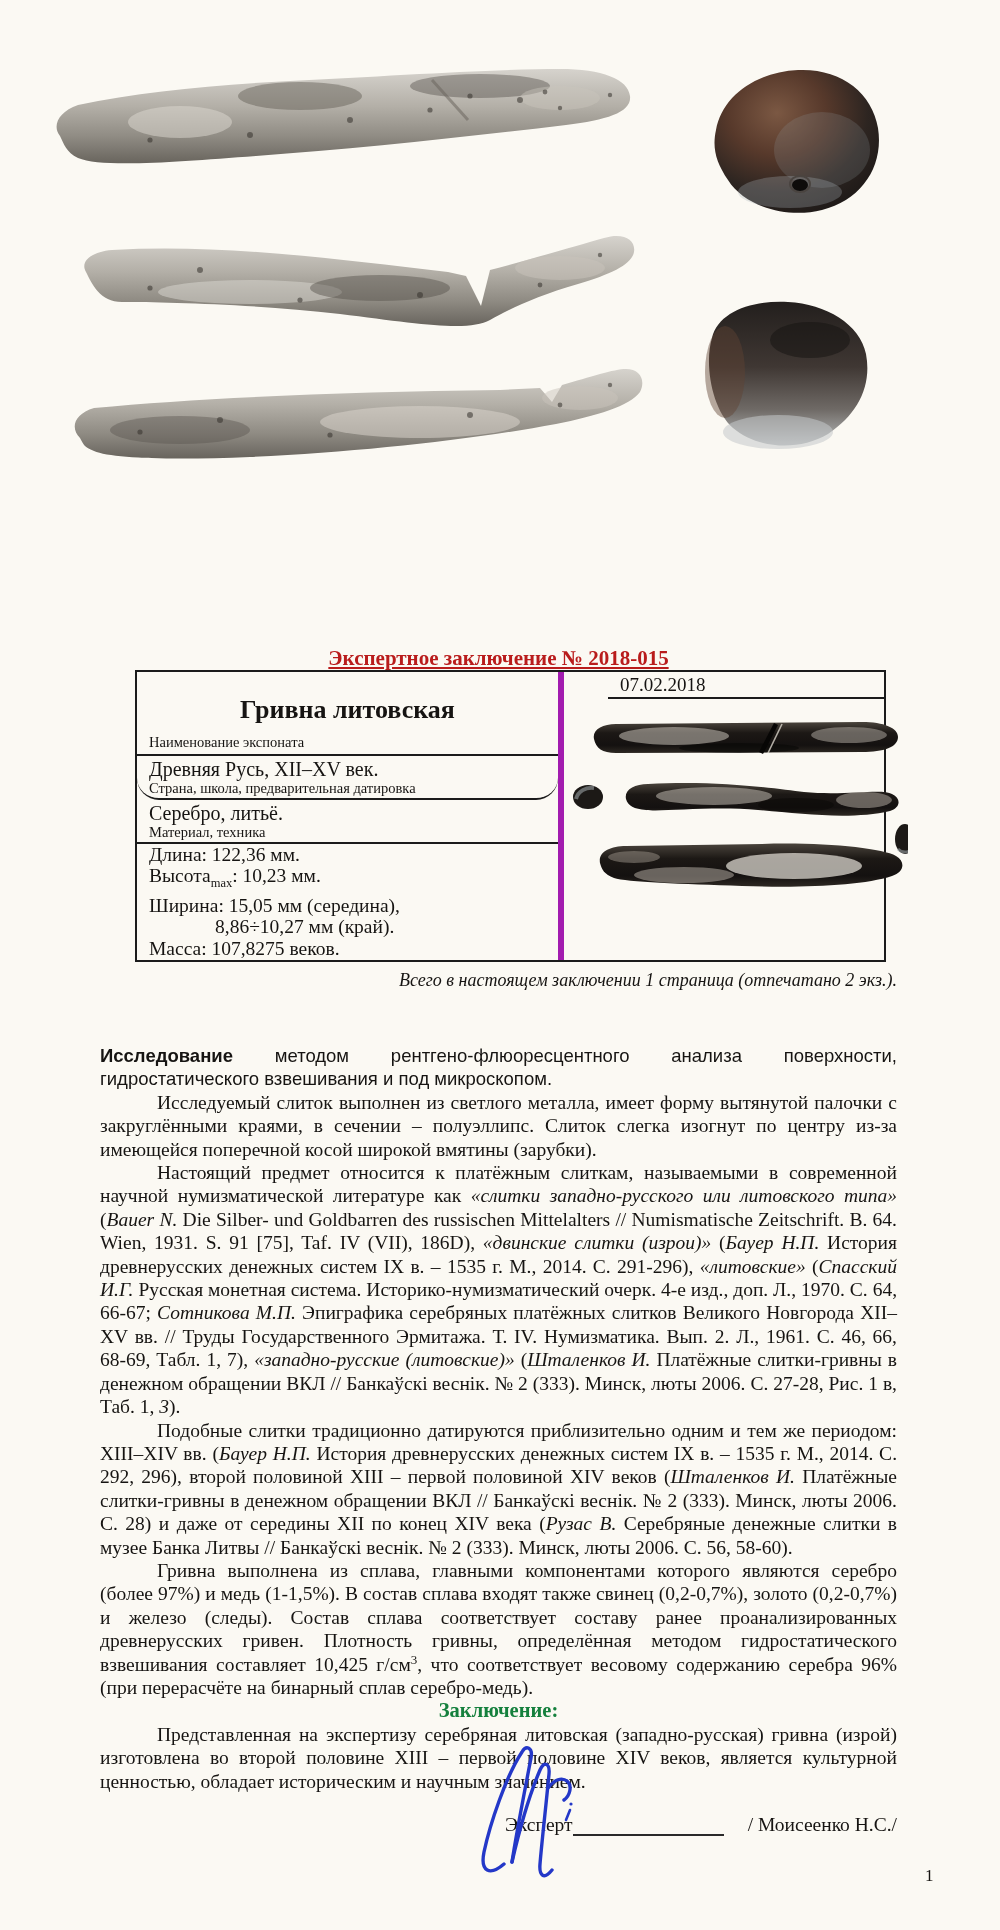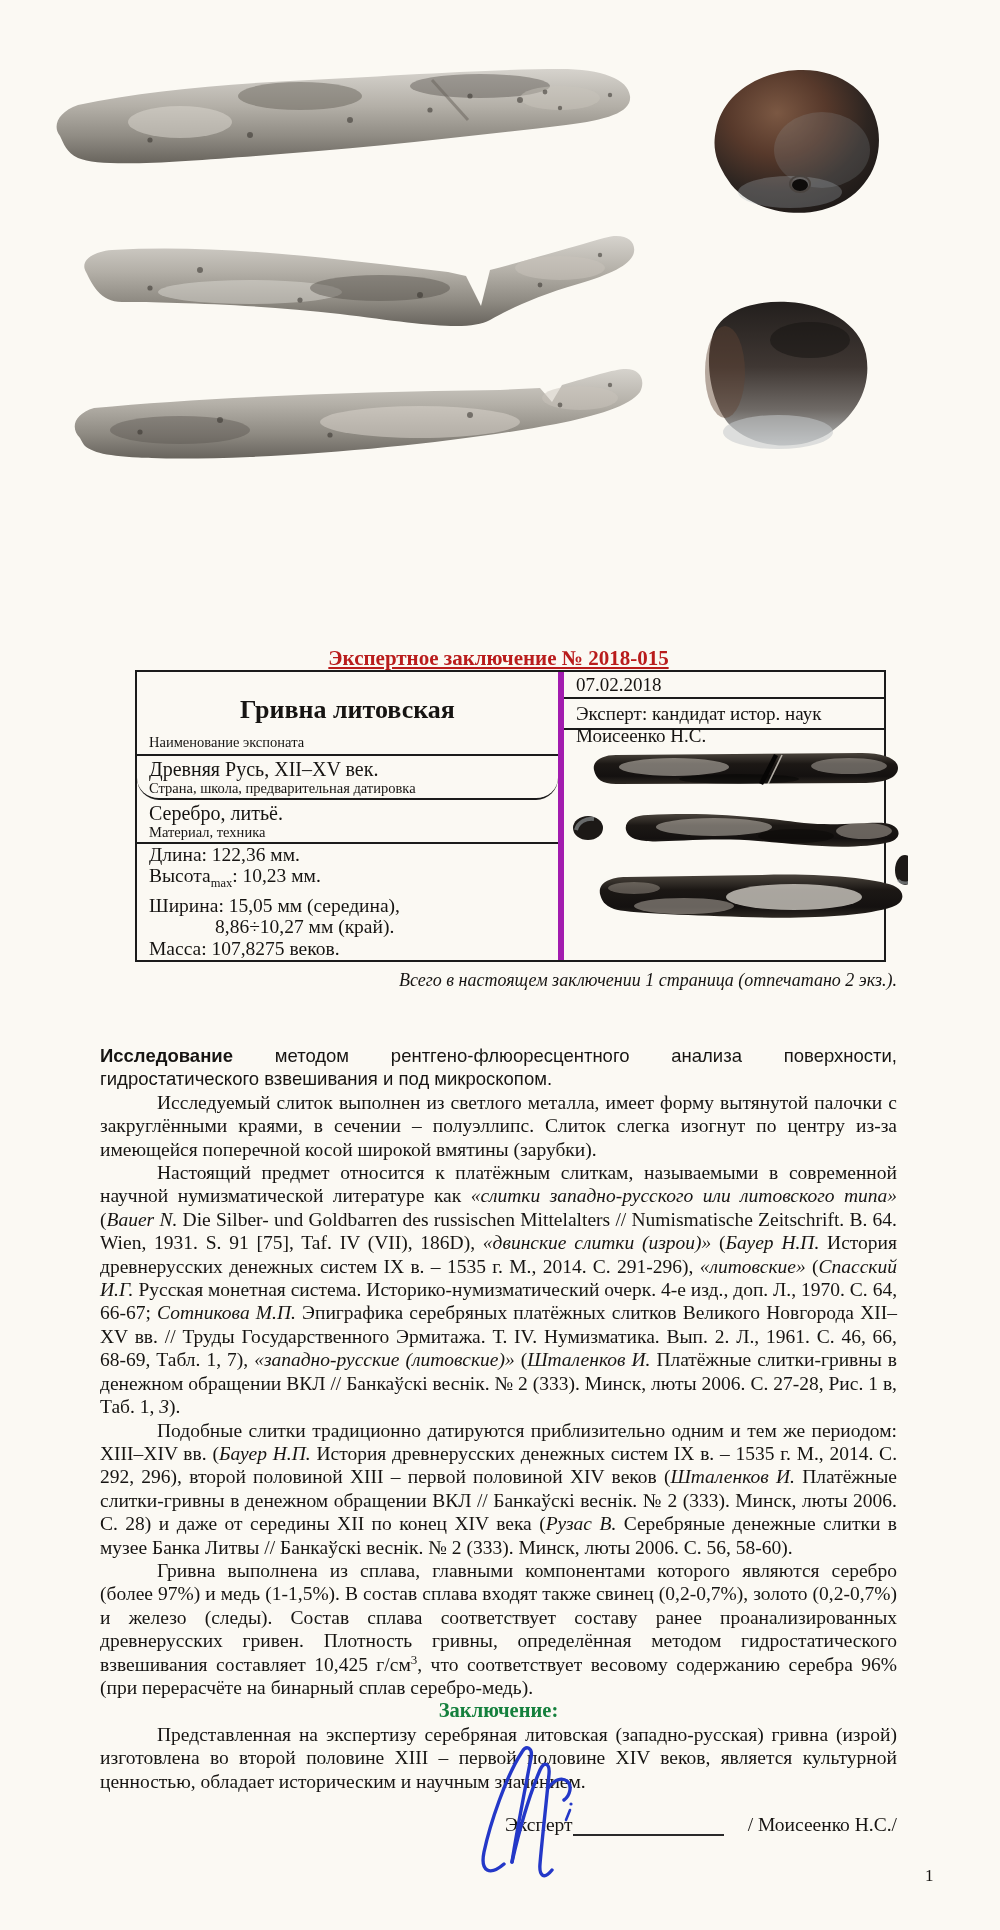--- a/index.html
+++ b/index.html
@@ -28,21 +28,21 @@
   .small-label { font-size:14.5px; }
   .row-name .small-label { position:absolute; left:12px; bottom:3px; }
   .row-pair  { border-bottom:2px solid #1b1b1b; padding-top:2px; }
   .row-pair .value { font-size:20px; line-height:22px; }
   .row-pair .small-label { line-height:17px; display:block; }
   .row-origin   { height:46px;border-radius:22px; }
   .row-material { height:44px; }
   .row-dims  { flex:1; font-size:19.5px; line-height:21.4px; padding-top:0; }
   .dims-indent { padding-left:66px; }
   sub { font-size:12.5px; }
-  .row-date   { height:27px; border-bottom:2px solid #1b1b1b; font-size:19px; padding-top:2px; }
+  .row-date   { height:27px; border-bottom:2px solid #1b1b1b; font-size:19px; padding-top:2px;margin-left:44px; }
   .row-expert { height:31px; border-bottom:2px solid #1b1b1b; font-size:19px; padding-top:4px; }
   .row-photos { flex:1; position:relative; }
   .row-photos svg { position:absolute; top:0; left:0; }
   .note {
     position:absolute; top:970px; left:100px; width:797px;
     text-align:right; font-style:italic; font-size:18px;
   }
   .body-text {
     position:absolute; top:1044px; left:100px; width:797px;
     font-size:19.5px; line-height:23.4px; text-align:justify;
@@ -181,21 +181,20 @@
       <div class="cell row-dims">
         <div>Длина: 122,36 мм.</div>
         <div><span>Высота</span><sub>max</sub><span>: 10,23 мм.</span></div>
         <div>Ширина: 15,05 мм (середина),</div>
         <div class="dims-indent">8,86÷10,27 мм (край).</div>
         <div>Масса: 107,8275 веков.</div>
       </div>
     </div>
     <div class="col-right">
       <div class="cell row-date">07.02.2018</div>
-      <div class="cell row-expert">Эксперт: кандидат истор. наук Моисеенко Н.С.</div>
       <div class="row-photos">
         <svg width="344" height="229" viewBox="0 0 344 229">
           <defs>
             <linearGradient id="darkRod" x1="0" y1="0" x2="0" y2="1">
               <stop offset="0" stop-color="#4a443c"></stop>
               <stop offset="0.35" stop-color="#1c1815"></stop>
               <stop offset="0.75" stop-color="#141110"></stop>
               <stop offset="1" stop-color="#2d2822"></stop>
             </linearGradient>
           </defs>

